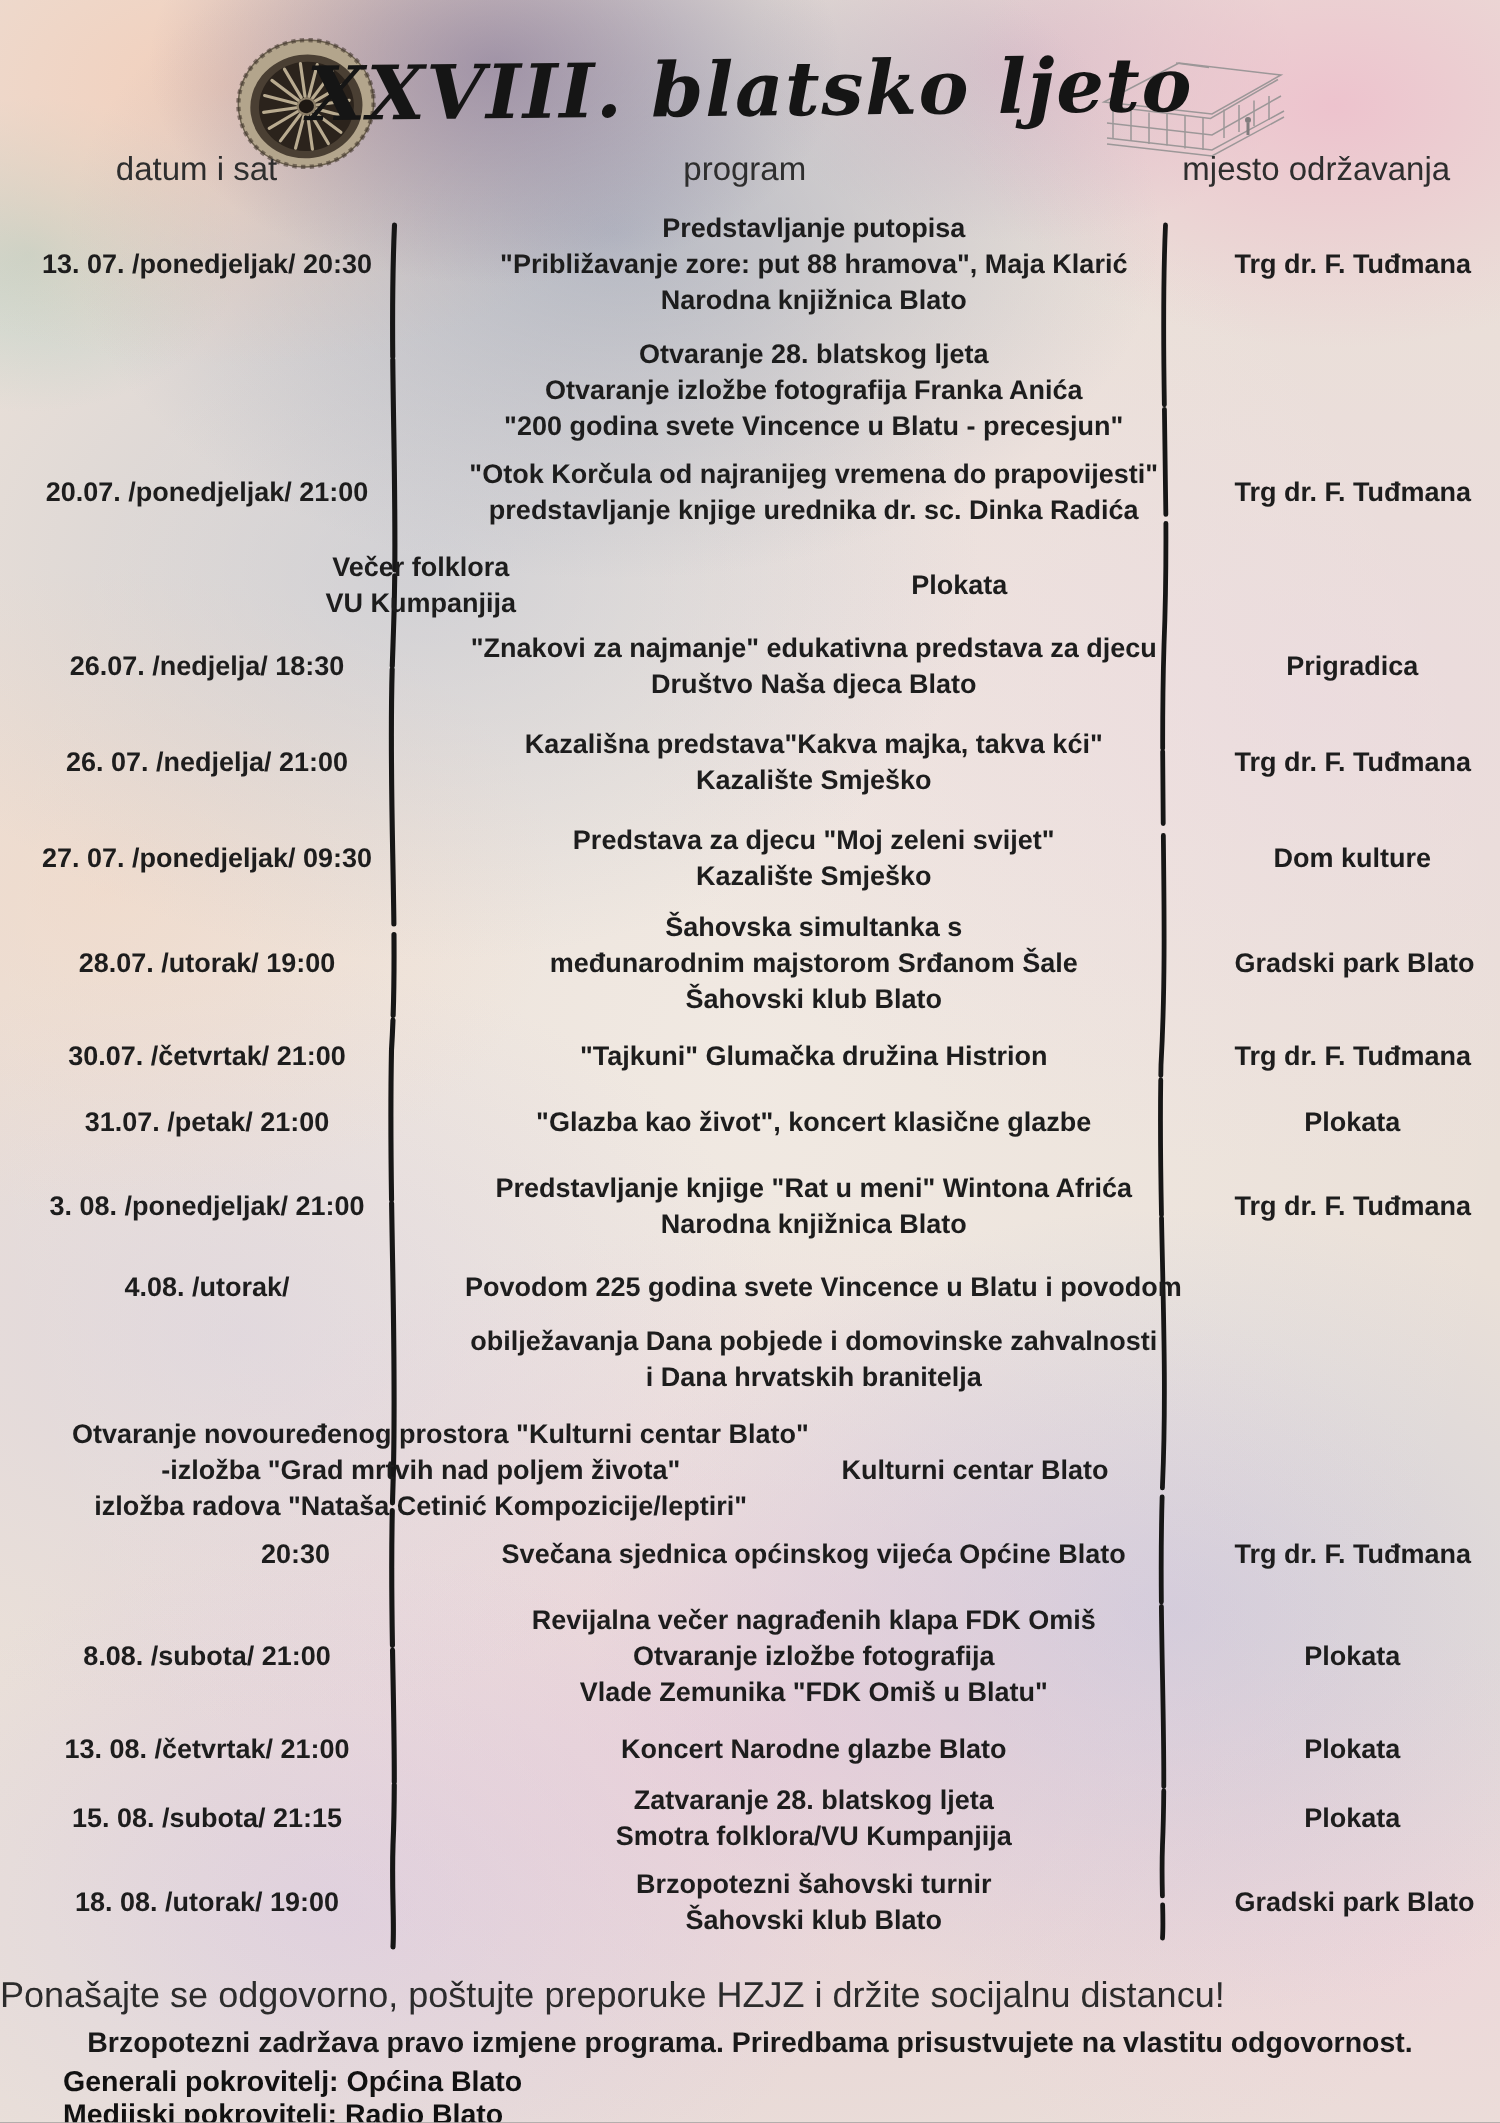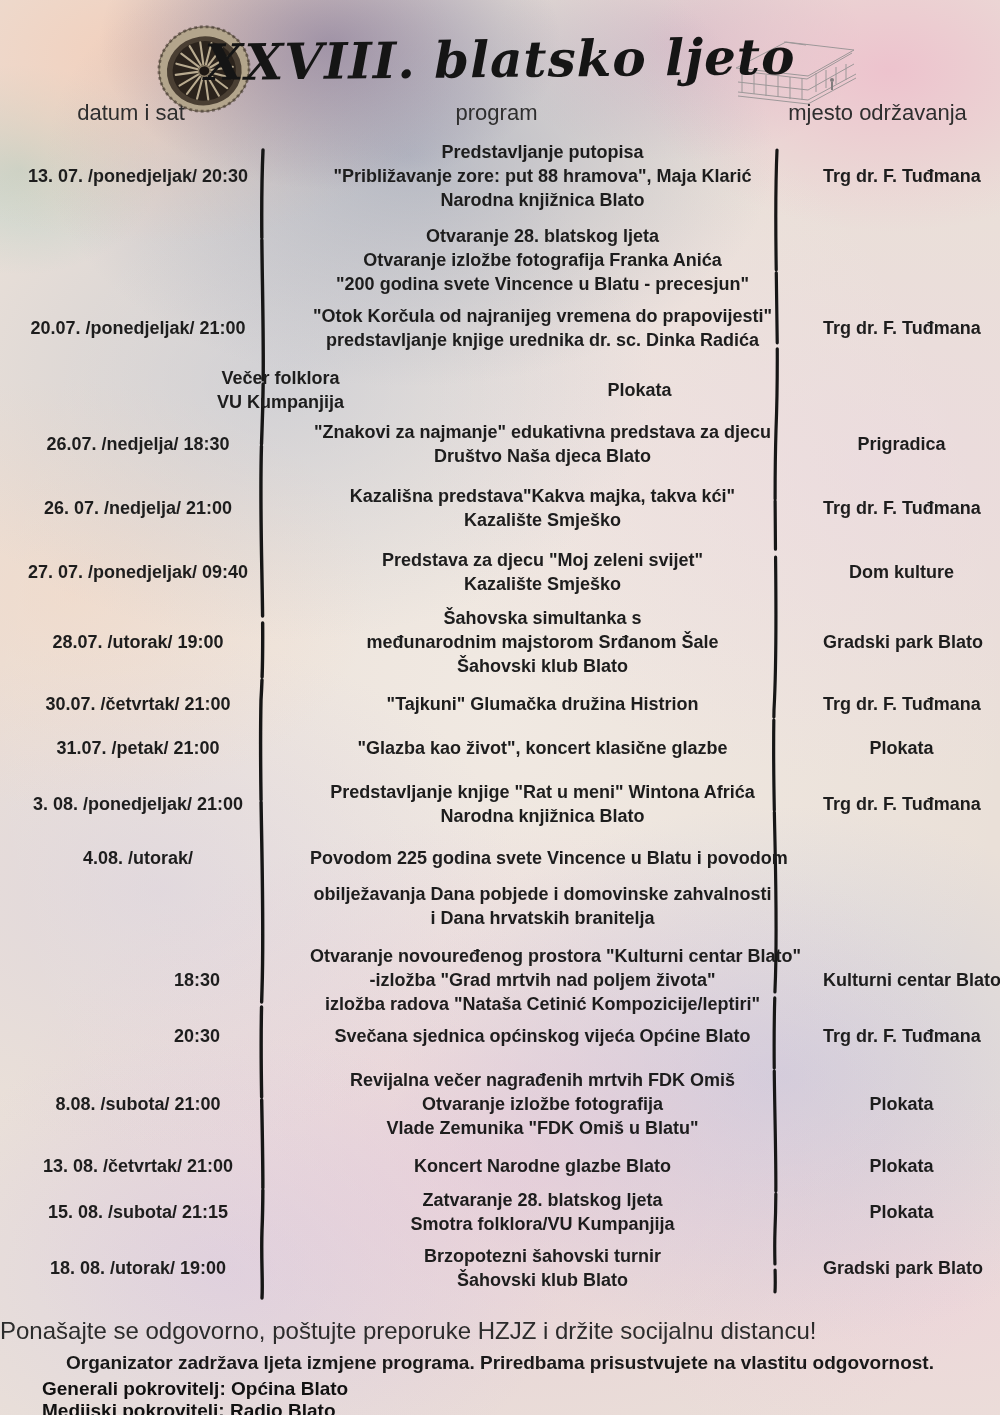--- a/index.html
+++ b/index.html
@@ -179,21 +179,21 @@
     <div class="row" style="margin-top:16px">
       <div class="cell date">26. 07. /nedjelja/ 21:00</div>
       <div class="cell prog">
         <div class="pline">Kazališna predstava"Kakva majka, takva kći"</div>
         <div class="pline">Kazalište Smješko</div>
       </div>
       <div class="cell place">Trg dr. F. Tuđmana</div>
     </div>
 
     <div class="row" style="margin-top:16px">
-      <div class="cell date">27. 07. /ponedjeljak/ 09:40</div>
+      <div class="cell date">27. 07. /ponedjeljak/ 09:30</div>
       <div class="cell prog">
         <div class="pline">Predstava za djecu "Moj zeleni svijet"</div>
         <div class="pline">Kazalište Smješko</div>
       </div>
       <div class="cell place">Dom kulture</div>
     </div>
 
     <div class="row" style="margin-top:10px">
       <div class="cell date">28.07. /utorak/ 19:00</div>
       <div class="cell prog">
@@ -233,41 +233,40 @@
       <div class="cell date">4.08. /utorak/</div>
       <div class="cell prog">
         <div class="pline">Povodom 225 godina svete Vincence u Blatu i povodom</div>
         <div class="pline gap-top">obilježavanja Dana pobjede i domovinske zahvalnosti</div>
         <div class="pline">i Dana hrvatskih branitelja</div>
       </div>
       <div class="cell place"></div>
     </div>
 
     <div class="row" style="margin-top:14px">
-      <div class="cell date time-only">18:30</div>
       <div class="cell prog">
         <div class="pline">Otvaranje novouređenog prostora "Kulturni centar Blato"</div>
         <div class="pline">-izložba "Grad mrtvih nad poljem života"</div>
         <div class="pline">izložba radova "Nataša Cetinić Kompozicije/leptiri"</div>
       </div>
       <div class="cell place">Kulturni centar Blato</div>
     </div>
 
     <div class="row" style="margin-top:8px">
       <div class="cell date time-only">20:30</div>
       <div class="cell prog">
         <div class="pline">Svečana sjednica općinskog vijeća Općine Blato</div>
       </div>
       <div class="cell place">Trg dr. F. Tuđmana</div>
     </div>
 
     <div class="row" style="margin-top:20px">
       <div class="cell date">8.08. /subota/ 21:00</div>
       <div class="cell prog">
-        <div class="pline">Revijalna večer nagrađenih mrtvih  FDK Omiš</div>
+        <div class="pline">Revijalna večer nagrađenih klapa  FDK Omiš</div>
         <div class="pline">Otvaranje izložbe fotografija</div>
         <div class="pline">Vlade Zemunika "FDK Omiš u Blatu"</div>
       </div>
       <div class="cell place">Plokata</div>
     </div>
 
     <div class="row" style="margin-top:14px">
       <div class="cell date">13. 08. /četvrtak/ 21:00</div>
       <div class="cell prog">
         <div class="pline">Koncert Narodne glazbe Blato</div>
@@ -290,20 +289,20 @@
         <div class="pline">Brzopotezni šahovski turnir</div>
         <div class="pline">Šahovski klub Blato</div>
       </div>
       <div class="cell place">Gradski park Blato</div>
     </div>
 
   </div>
 
   <div class="footer">
     <div class="notice">Ponašajte se odgovorno, poštujte preporuke HZJZ i držite socijalnu distancu!</div>
-    <div class="disclaimer">Organizator zadržava ljeta izmjene programa. Priredbama prisustvujete na vlastitu odgovornost.</div>
+    <div class="disclaimer">Brzopotezni zadržava pravo izmjene programa. Priredbama prisustvujete na vlastitu odgovornost.</div>
     <div class="sponsors">
       <span>Generali pokrovitelj: Općina Blato</span>
       <span>Medijski pokrovitelj: Radio Blato</span>
     </div>
   </div>
 
 </div>
 
 </body></html>

